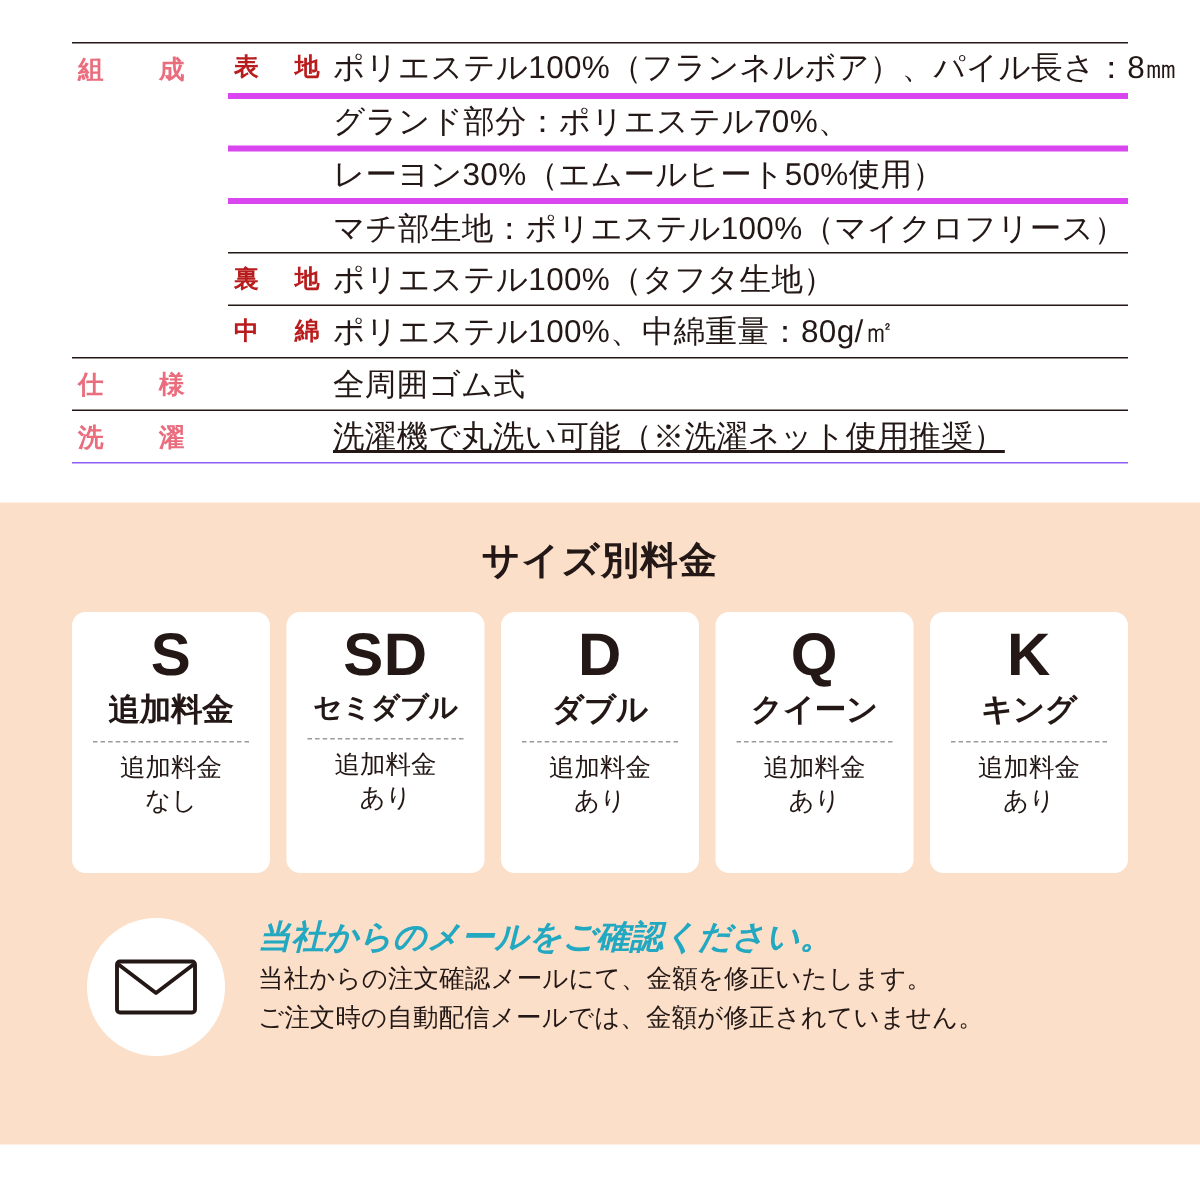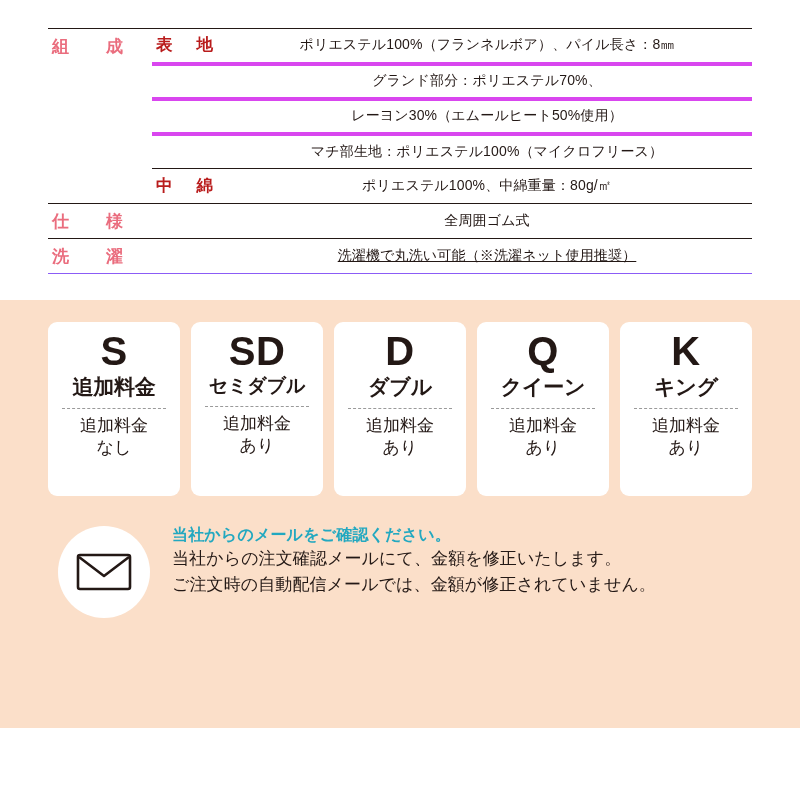--- a/index.html
+++ b/index.html
@@ -52,25 +52,24 @@
     letter-spacing: 0.06em;
     padding-left: 4px !important;
   }
   .sub-spread {
     display: inline-block;
     width: 58px;
     text-align: justify;
     text-align-last: justify;
   }
   .val-cell {
-    font-size: 14px;
+    font-size: 21px;
     color: #231815;
     letter-spacing: 0.01em;
     white-space: nowrap;
-    text-align: center;
   }
   .row {
     height: 35px;
   }
   .line-full {
     border-top: 1px solid #231815;
   }
   .line-part {
     border-top: 4px solid #d946ef;
   }
@@ -160,25 +159,26 @@
     display: flex;
     align-items: center;
     justify-content: center;
     margin-top: 4px;
   }
   .notice-text {
     margin-left: 22px;
     padding-top: 2px;
   }
   .notice-head {
-    font-size: 16px;
+    font-size: 22px;
     font-weight: bold;
     color: #22a8c0;
     letter-spacing: 0.01em;
     line-height: 1.35;
+    font-style: italic;
   }
   .notice-line {
     font-size: 17px;
     color: #231815;
     line-height: 1.55;
     letter-spacing: 0.005em;
   }
 </style>
 </head>
 <body>
@@ -219,20 +219,29 @@
     <tr class="row">
       <td class="cat-cell no-line">
         <span class="cat-spread"></span>
       </td>
       <td class="sub-cell line-part">
         <span class="sub-spread"></span>
       </td>
       <td class="val-cell line-part">マチ部生地：ポリエステル100%（マイクロフリース）</td>
     </tr>
 
+    <tr class="row">
+      <td class="cat-cell no-line">
+        <span class="cat-spread"></span>
+      </td>
+      <td class="sub-cell line-full">
+        <span class="sub-spread">裏　地</span>
+      </td>
+      <td class="val-cell line-full">ポリエステル100%（タフタ生地）</td>
+    </tr>
 
     <tr class="row">
       <td class="cat-cell no-line">
         <span class="cat-spread"></span>
       </td>
       <td class="sub-cell line-full">
         <span class="sub-spread">中綿</span>
       </td>
       <td class="val-cell line-full">ポリエステル100%、中綿重量：80g/㎡</td>
     </tr>
@@ -254,20 +263,21 @@
       <td class="sub-cell line-full">
         <span class="sub-spread"></span>
       </td>
       <td class="val-cell line-full">洗濯機で丸洗い可能（※洗濯ネット使用推奨）</td>
     </tr>
   </tbody>
     </table>
 </div>
 
 <div class="size-section">
+  <div class="size-title">サイズ別料金</div>
 
   <div class="cards">
 
     <div class="card">
       <div class="card-letter">S</div>
       <div class="card-kana">追加料金</div>
       <div class="divider"></div>
       <div class="card-fee">追加料金</div>
       <div class="card-fee">なし</div>
     </div>

